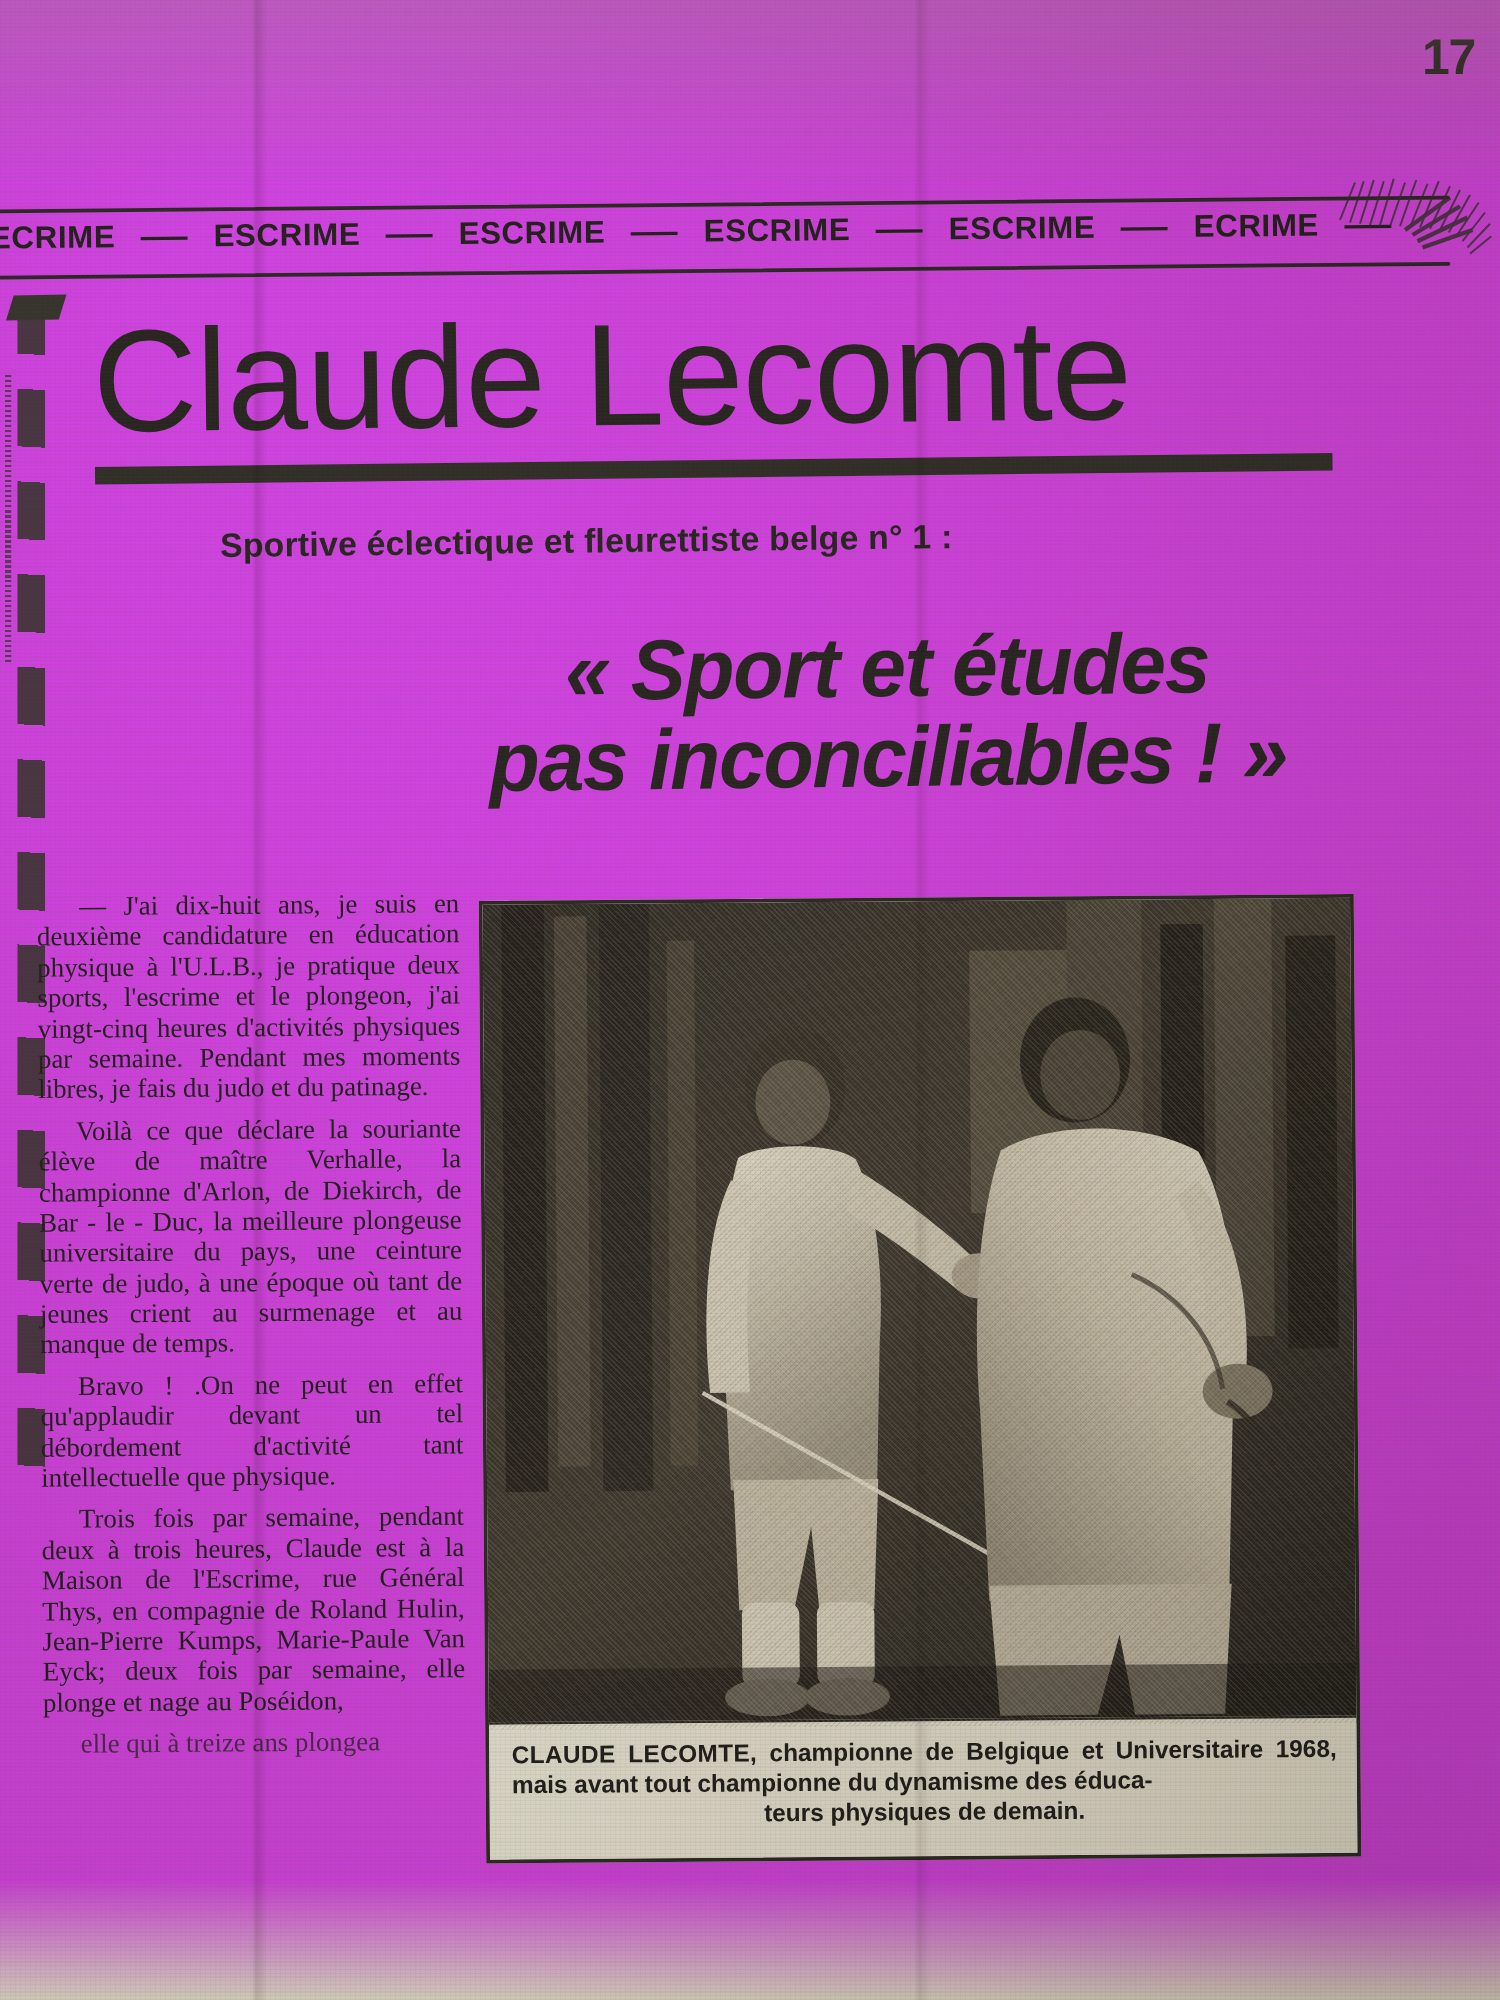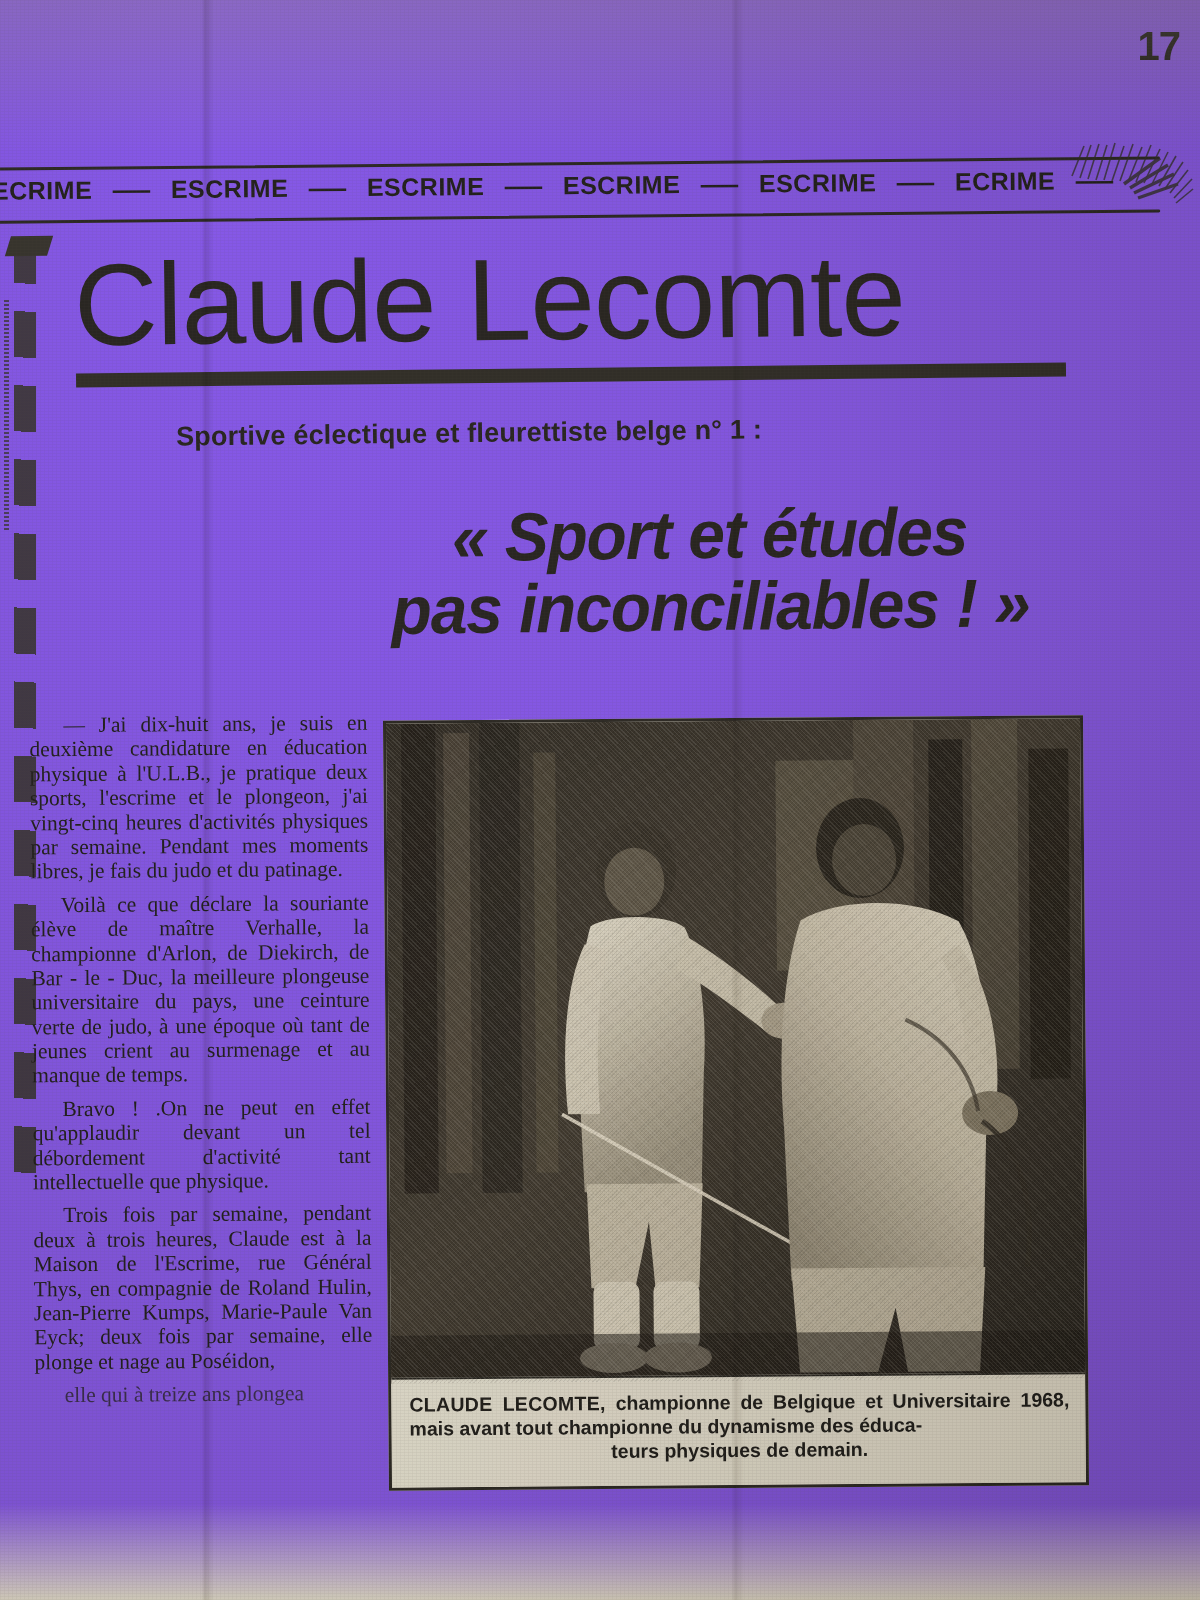--- a/index.html
+++ b/index.html
@@ -6,21 +6,21 @@
     margin: 0;
     padding: 0;
     background: #d9d5cc;
   }
 
   .page {
     position: relative;
     width: 1200px;
     height: 1600px;
     overflow: hidden;
-    background: #8b5cf6;
+    background: #d946ef;
     font-family: "Liberation Sans", sans-serif;
   }
 
   
   .paper-tex {
     position: absolute;
     inset: 0;
     pointer-events: none;
     background:
       radial-gradient(ellipse at 18% 12%, rgba(255,255,255,0.55) 0%, rgba(255,255,255,0) 55%),

